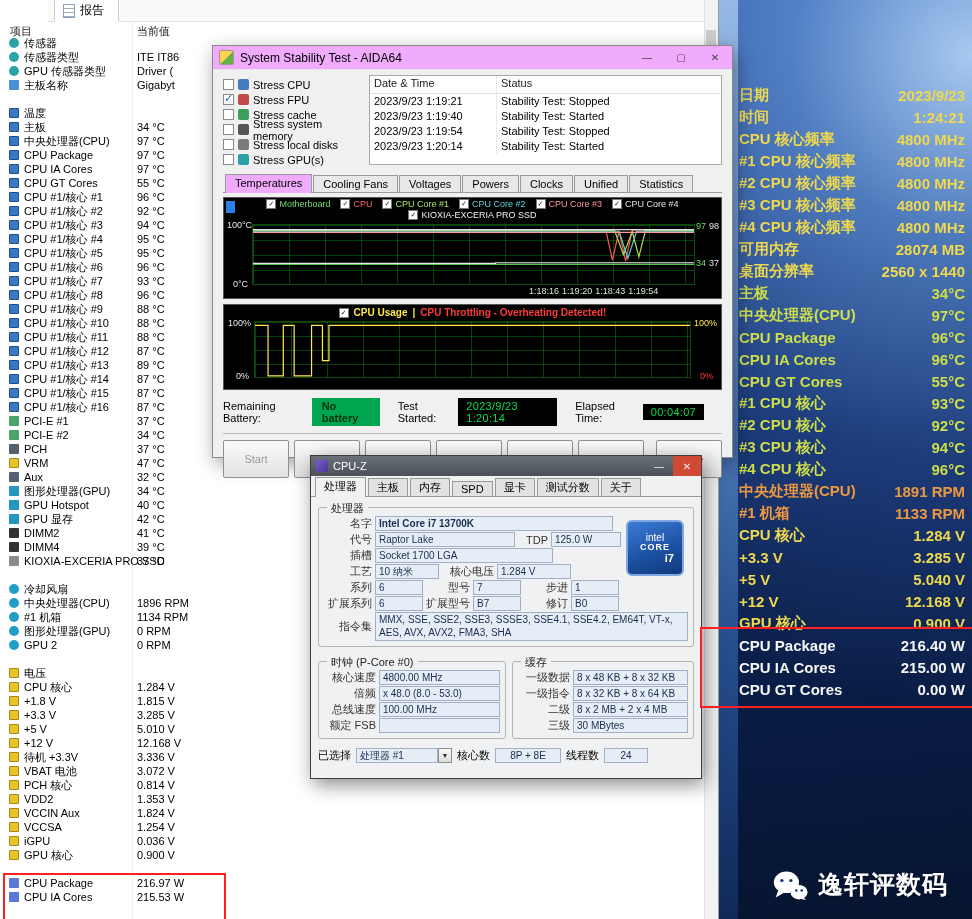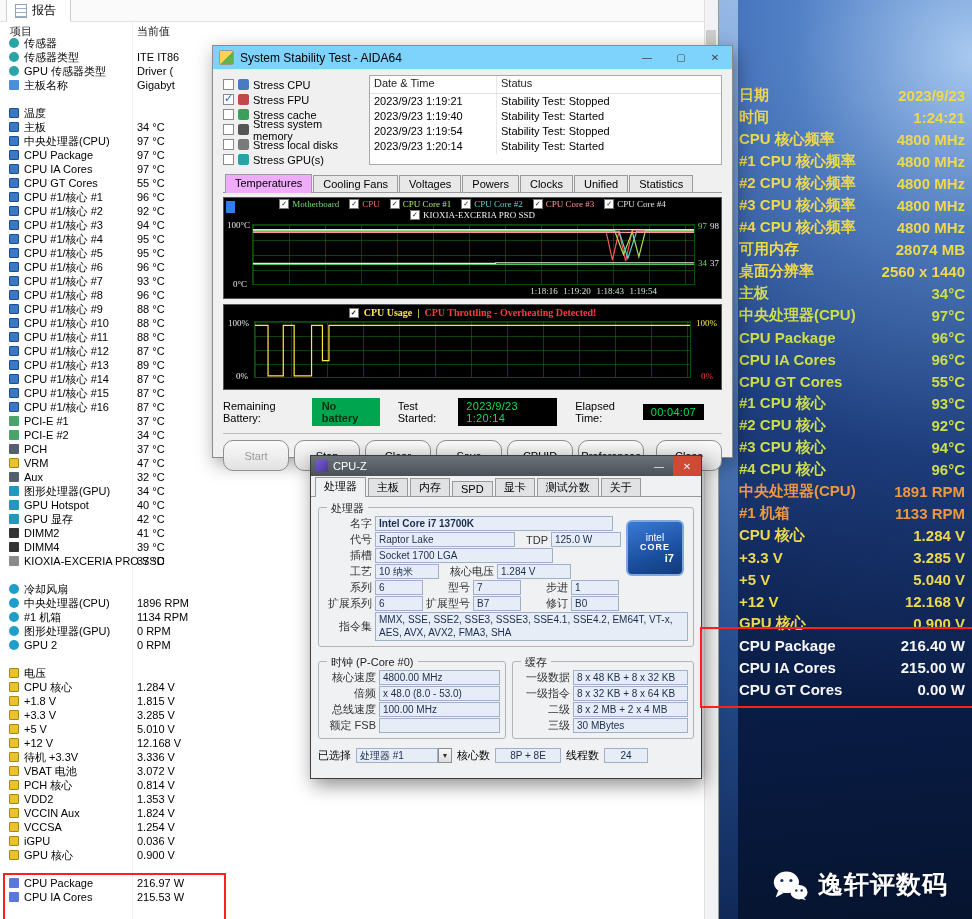--- a/index.html
+++ b/index.html
@@ -22,21 +22,21 @@
   #watermark .wm-text{font-size:25px;font-weight:bold;text-shadow:0 1px 3px rgba(0,0,0,.4);letter-spacing:1px;}
 
   
   .anno{position:absolute;border:2px solid #ff1f1f;z-index:60;pointer-events:none;}
   #anno-left{left:3px;top:873px;width:219px;height:50px;}
   #anno-right{left:700px;top:627px;width:276px;height:77px;}
 
   
   #report-window{position:absolute;left:0;top:0;width:718px;height:919px;background:#fff;
     border-right:1px solid #9a9a9a;z-index:1;}
-  .tabstrip{height:21px;background:#fafafa;border-bottom:1px solid #e2e2e2;display:flex;align-items:flex-end;padding-left:6px;}
+  .tabstrip{height:21px;background:#fafafa;border-bottom:1px solid #e2e2e2;display:flex;align-items:flex-end;padding-left:6px;margin-left:48px;}
   .tab-report{display:flex;align-items:center;gap:5px;padding:2px 14px 2px 8px;background:#fff;
     border:1px solid #cfcfcf;border-bottom:1px solid #fff;margin-bottom:-1px;font-size:12px;}
   .doc-ic{width:10px;height:12px;border:1px solid #8fa4bd;background-color:#fff;
     background-image:repeating-linear-gradient(to bottom,transparent 0 3px,#9fb0c4 3px 4px);}
   .rep-header{position:relative;height:14px;padding-top:2px;color:#222;}
   .rep-header .h-item{position:absolute;left:10px;}
   .rep-header .h-val{position:absolute;left:137px;}
   .col-sep{position:absolute;left:132px;top:21px;bottom:0;width:1px;background:#efefef;}
   #report-rows{position:absolute;left:0;top:36px;right:14px;}
   .rep-row{height:14px;display:flex;align-items:center;padding-left:9px;position:relative;white-space:nowrap;}
@@ -52,21 +52,21 @@
   .ic-disk{background:#8a8a8a;}
   .ic-fan{background:#1f9ec9;border-radius:50%;}
   .ic-volt{background:#e8c32a;border:1px solid #a8861a;box-sizing:border-box;}
   .ic-power{background:#5a78d8;}
   .rep-scroll{position:absolute;right:0;top:0;width:13px;height:100%;background:#f2f2f2;border-left:1px solid #e0e0e0;}
   .scroll-thumb{position:absolute;left:1px;top:30px;width:10px;height:110px;background:#cdcdcd;display:block;}
 
   
   #stab{position:absolute;left:212px;top:45px;width:519px;height:411px;background:#f0f0f0;
     border:1px solid #8a8a8a;box-shadow:3px 6px 18px rgba(0,0,0,.38);z-index:10;}
-  .stab-title{height:23px;background:#7dd3fc;display:flex;align-items:center;padding-left:6px;border-bottom:1px solid #e6e6e6;}
+  .stab-title{height:23px;background:#f0abfc;display:flex;align-items:center;padding-left:6px;border-bottom:1px solid #e6e6e6;}
   .aida-ic{width:13px;height:13px;border:1px solid #999;border-radius:2px;flex:none;
     background:linear-gradient(135deg,#ffd34d 0 50%,#67b14b 50% 100%);}
   .t-text{margin-left:6px;font-size:12px;}
   .caps{margin-left:auto;display:flex;}
   .cap{width:34px;height:23px;display:flex;align-items:center;justify-content:center;color:#444;font-size:10px;}
   .stab-body{padding:5px 10px 0 10px;}
   .top-row{display:flex;gap:8px;}
   #stress-list{width:138px;flex:none;padding-top:2px;}
   .stress-row{display:flex;align-items:center;gap:4px;height:15px;}
   .cb{width:11px;height:11px;border:1px solid #8a8a8a;background:#fff;position:relative;flex:none;box-sizing:border-box;}
@@ -75,21 +75,21 @@
   .si-0{background:#4a7ac0;} .si-1{background:#c04a4a;} .si-2{background:#3aa05a;}
   .si-3{background:#555;} .si-4{background:#7a7a7a;} .si-5{background:#2aa0a8;}
   .log{flex:1;border:1px solid #a8a8a8;background:#fff;height:88px;overflow:hidden;}
   .log-head{display:flex;height:17px;border-bottom:1px solid #e0e0e0;color:#222;}
   .log-c1{width:118px;padding:1px 4px;border-right:1px solid #e8e8e8;flex:none;}
   .log-c2{flex:1;padding:1px 4px;}
   .log-row{display:flex;height:15px;}
   .tabs{display:flex;align-items:flex-end;margin-top:7px;border-bottom:1px solid #9a9a9a;padding-left:2px;}
   .tb{padding:2px 9px;border:1px solid #9a9a9a;border-bottom:none;background:#e8e8e8;margin-right:1px;font-size:11px;}
   .tb.active{background:#f0abfc;margin-bottom:-1px;padding-bottom:4px;}
-  .tabpanel{padding:4px 0 1px 0;font-family:Liberation Serif, serif;}
+  .tabpanel{padding:4px 0 1px 0;}
   .graph{position:relative;background:#000;border:1px solid #555;overflow:hidden;}
   .g1{height:100px;}
   .g2{height:84px;margin-top:5px;}
   .legend{display:flex;justify-content:center;gap:10px;font-size:9px;height:11px;align-items:center;}
   .leg{display:flex;align-items:center;gap:3px;}
   .legcb{width:8px;height:8px;background:#fff;border:1px solid #777;color:#222;font-size:7px;line-height:8px;text-align:center;flex:none;}
   .bluebar{position:absolute;left:2px;top:3px;width:9px;height:12px;background:#2f7fe8;}
   .plot{position:absolute;border:1px solid #0a4a0a;
     background-image:linear-gradient(to right,rgba(20,140,20,.45) 1px,transparent 1px),
                      linear-gradient(to bottom,rgba(20,140,20,.45) 1px,transparent 1px);}
@@ -105,22 +105,22 @@
   .g2title{position:absolute;top:2px;left:0;right:0;display:flex;justify-content:center;gap:5px;font-size:10px;font-weight:bold;align-items:center;}
   .g2title .ut{color:#ffe84a;} .g2title .sep{color:#ffe84a;} .g2title .uw{color:#ff3a3a;}
   .ylab2{position:absolute;font-size:9px;color:#e8e8e8;}
   .lt{left:4px;top:13px;} .lb2{left:12px;bottom:8px;}
   .rt{right:4px;top:13px;color:#ffe84a;} .rb{right:8px;bottom:8px;color:#ff3a3a;}
   .bat{display:flex;align-items:center;margin-top:7px;font-size:11px;}
   .badge{background:#00a550;color:#00320f;font-weight:bold;padding:2px 10px;margin:0 18px 0 6px;}
   .blackbox{background:#000;color:#00e050;padding:2px 8px;margin:0 18px 0 6px;letter-spacing:.3px;}
   .hr{border-top:1px solid #bdbdbd;margin:7px 0 6px 0;}
   .btnrow{display:flex;gap:5px;}
-  .wbtn{width:66px;height:31px;display:flex;align-items:center;justify-content:center;
-    background:linear-gradient(#fafafa,#e2e2e2);border:1px solid #8f8f8f;border-radius:10px;font-size:11px;box-sizing:border-box;}
+  .wbtn{width:66px;height:38px;display:flex;align-items:center;justify-content:center;
+    background:linear-gradient(#fafafa,#e2e2e2);border:1px solid #8f8f8f;border-radius:2px;font-size:11px;box-sizing:border-box;}
   .wbtn.disabled{color:#9a9a9a;}
   .wbtn.close{margin-left:auto;}
 
   
   #cpuz{position:absolute;left:310px;top:455px;width:390px;height:322px;background:#f0f1f3;
     border:1px solid #3c3c3c;box-shadow:3px 6px 18px rgba(0,0,0,.45);z-index:20;overflow:hidden;}
   .cz-title{height:20px;background:linear-gradient(#6b7178,#4c5158);color:#fff;display:flex;align-items:center;padding-left:5px;gap:5px;font-size:11px;}
   .cz-ic{width:12px;height:12px;border-radius:2px;background:linear-gradient(135deg,#7a5bd6,#4a3593);flex:none;}
   .cz-cap{margin-left:auto;display:flex;height:100%;}
   .ccap{width:28px;display:flex;align-items:center;justify-content:center;color:#eee;font-size:10px;}

